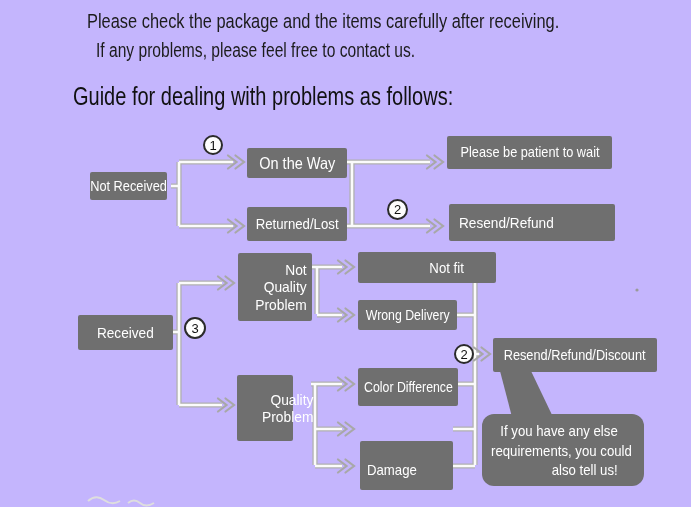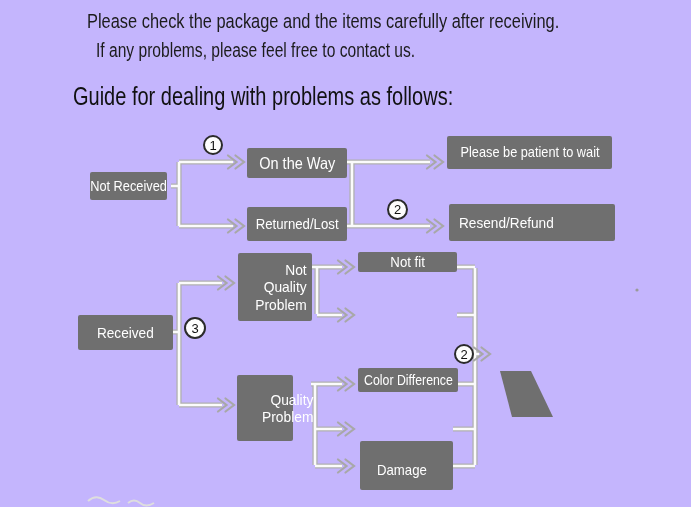--- a/index.html
+++ b/index.html
@@ -30,25 +30,25 @@
   .node.wrap>span{white-space:normal;transform:scaleX(.92);transform-origin:left center;}
   
   #n-notreceived {left:78px; top:172px;width:77px; height:28px;font-size:14.5px;margin-left:12px;}
   #n-ontheway    {left:247px;top:148px;width:100px;height:30px;font-size:16.5px;}
   #n-returnedlost{left:247px;top:207px;width:100px; height:34px;font-size:15px;}
   #n-pleasewait  {left:447px;top:136px;width:165px;height:33px;font-size:14.5px;}
   #n-resendrefund{left:449px;top:204px;width:166px;height:37px;font-size:15.5px;padding-left:10px;box-sizing:border-box;}
   #n-received    {left:78px; top:315px;width:95px; height:35px;font-size:15.5px;}
   #n-nqp         {left:238px;top:253px;width:74px; height:68px;padding-left:7px;box-sizing:border-box;}
   #n-qp          {left:237px;top:375px;width:56px; height:66px;padding-left:25px;box-sizing:border-box;}
-  #n-notfit      {left:358px;top:252px;width:99px; height:20px;font-size:15px;}
+  #n-notfit      {left:358px;top:252px;width:99px; height:31px;font-size:15px;padding-left:39px;}
   #n-wrongdeliv  {left:358px;top:300px;width:99px; height:30px;font-size:14px;}
-  #n-colordiff   {left:358px;top:368px;width:100px;height:24px;font-size:14px;}
+  #n-colordiff   {left:358px;top:368px;width:100px;height:38px;font-size:14px;}
   #n-qualdefect  {left:360px;top:413px;width:93px; height:32px;font-size:14px;margin-top:28px;}
-  #n-damage      {left:360px;top:450px;width:93px; height:40px;font-size:15px;padding-left:17px;box-sizing:border-box;}
+  #n-damage      {left:360px;top:450px;width:93px; height:40px;font-size:15px;padding-left:7px;box-sizing:border-box;}
   #n-rrd         {left:493px;top:338px;width:164px;height:34px;font-size:14.5px;}
   
   .marker{
     position:absolute;z-index:3;box-sizing:border-box;
     border:2px solid #2b2b2b;border-radius:50%;background:#fdfdfd;color:#111;
     display:flex;align-items:center;justify-content:center;
     font-size:13px;line-height:1;
   }
   #m1{left:203px;top:135px;width:20px;height:20px;}
   #m2{left:387px;top:199px;width:21px;height:21px;}
@@ -138,37 +138,48 @@
     </div>
   <div class="node left wrap" id="n-nqp">
     <span>Not Quality Problem</span>
     </div>
   <div class="node left wrap" id="n-qp">
     <span>Quality Problem</span>
     </div>
   <div class="node" id="n-notfit">
     <span>Not fit</span>
     </div>
+  <div class="node" id="n-wrongdeliv">
+    <span>Wrong Delivery</span>
+    </div>
   <div class="node" id="n-colordiff">
     <span>Color Difference</span>
     </div>
   <div class="node" id="n-qualdefect">
     <span>Quality Defect</span>
     </div>
   <div class="node left" id="n-damage">
     <span>Damage</span>
+    </div>
+  <div class="node" id="n-rrd">
+    <span>Resend/Refund/Discount</span>
     </div>
 
   <div class="marker" id="m1">
     <span>1</span>
     </div>
   <div class="marker" id="m2">
     <span>2</span>
     </div>
   <div class="marker" id="m3">
     <span>3</span>
     </div>
   <div class="marker" id="m4">
     <span>2</span>
     </div>
 
+  <div id="bubble">
+    <span class="bl">If you have any else</span>
+    <span class="bl">requirements, you could</span>
+    <span class="bl">also tell us!</span>
+  </div>
 
 </div>
 
 </body></html>

